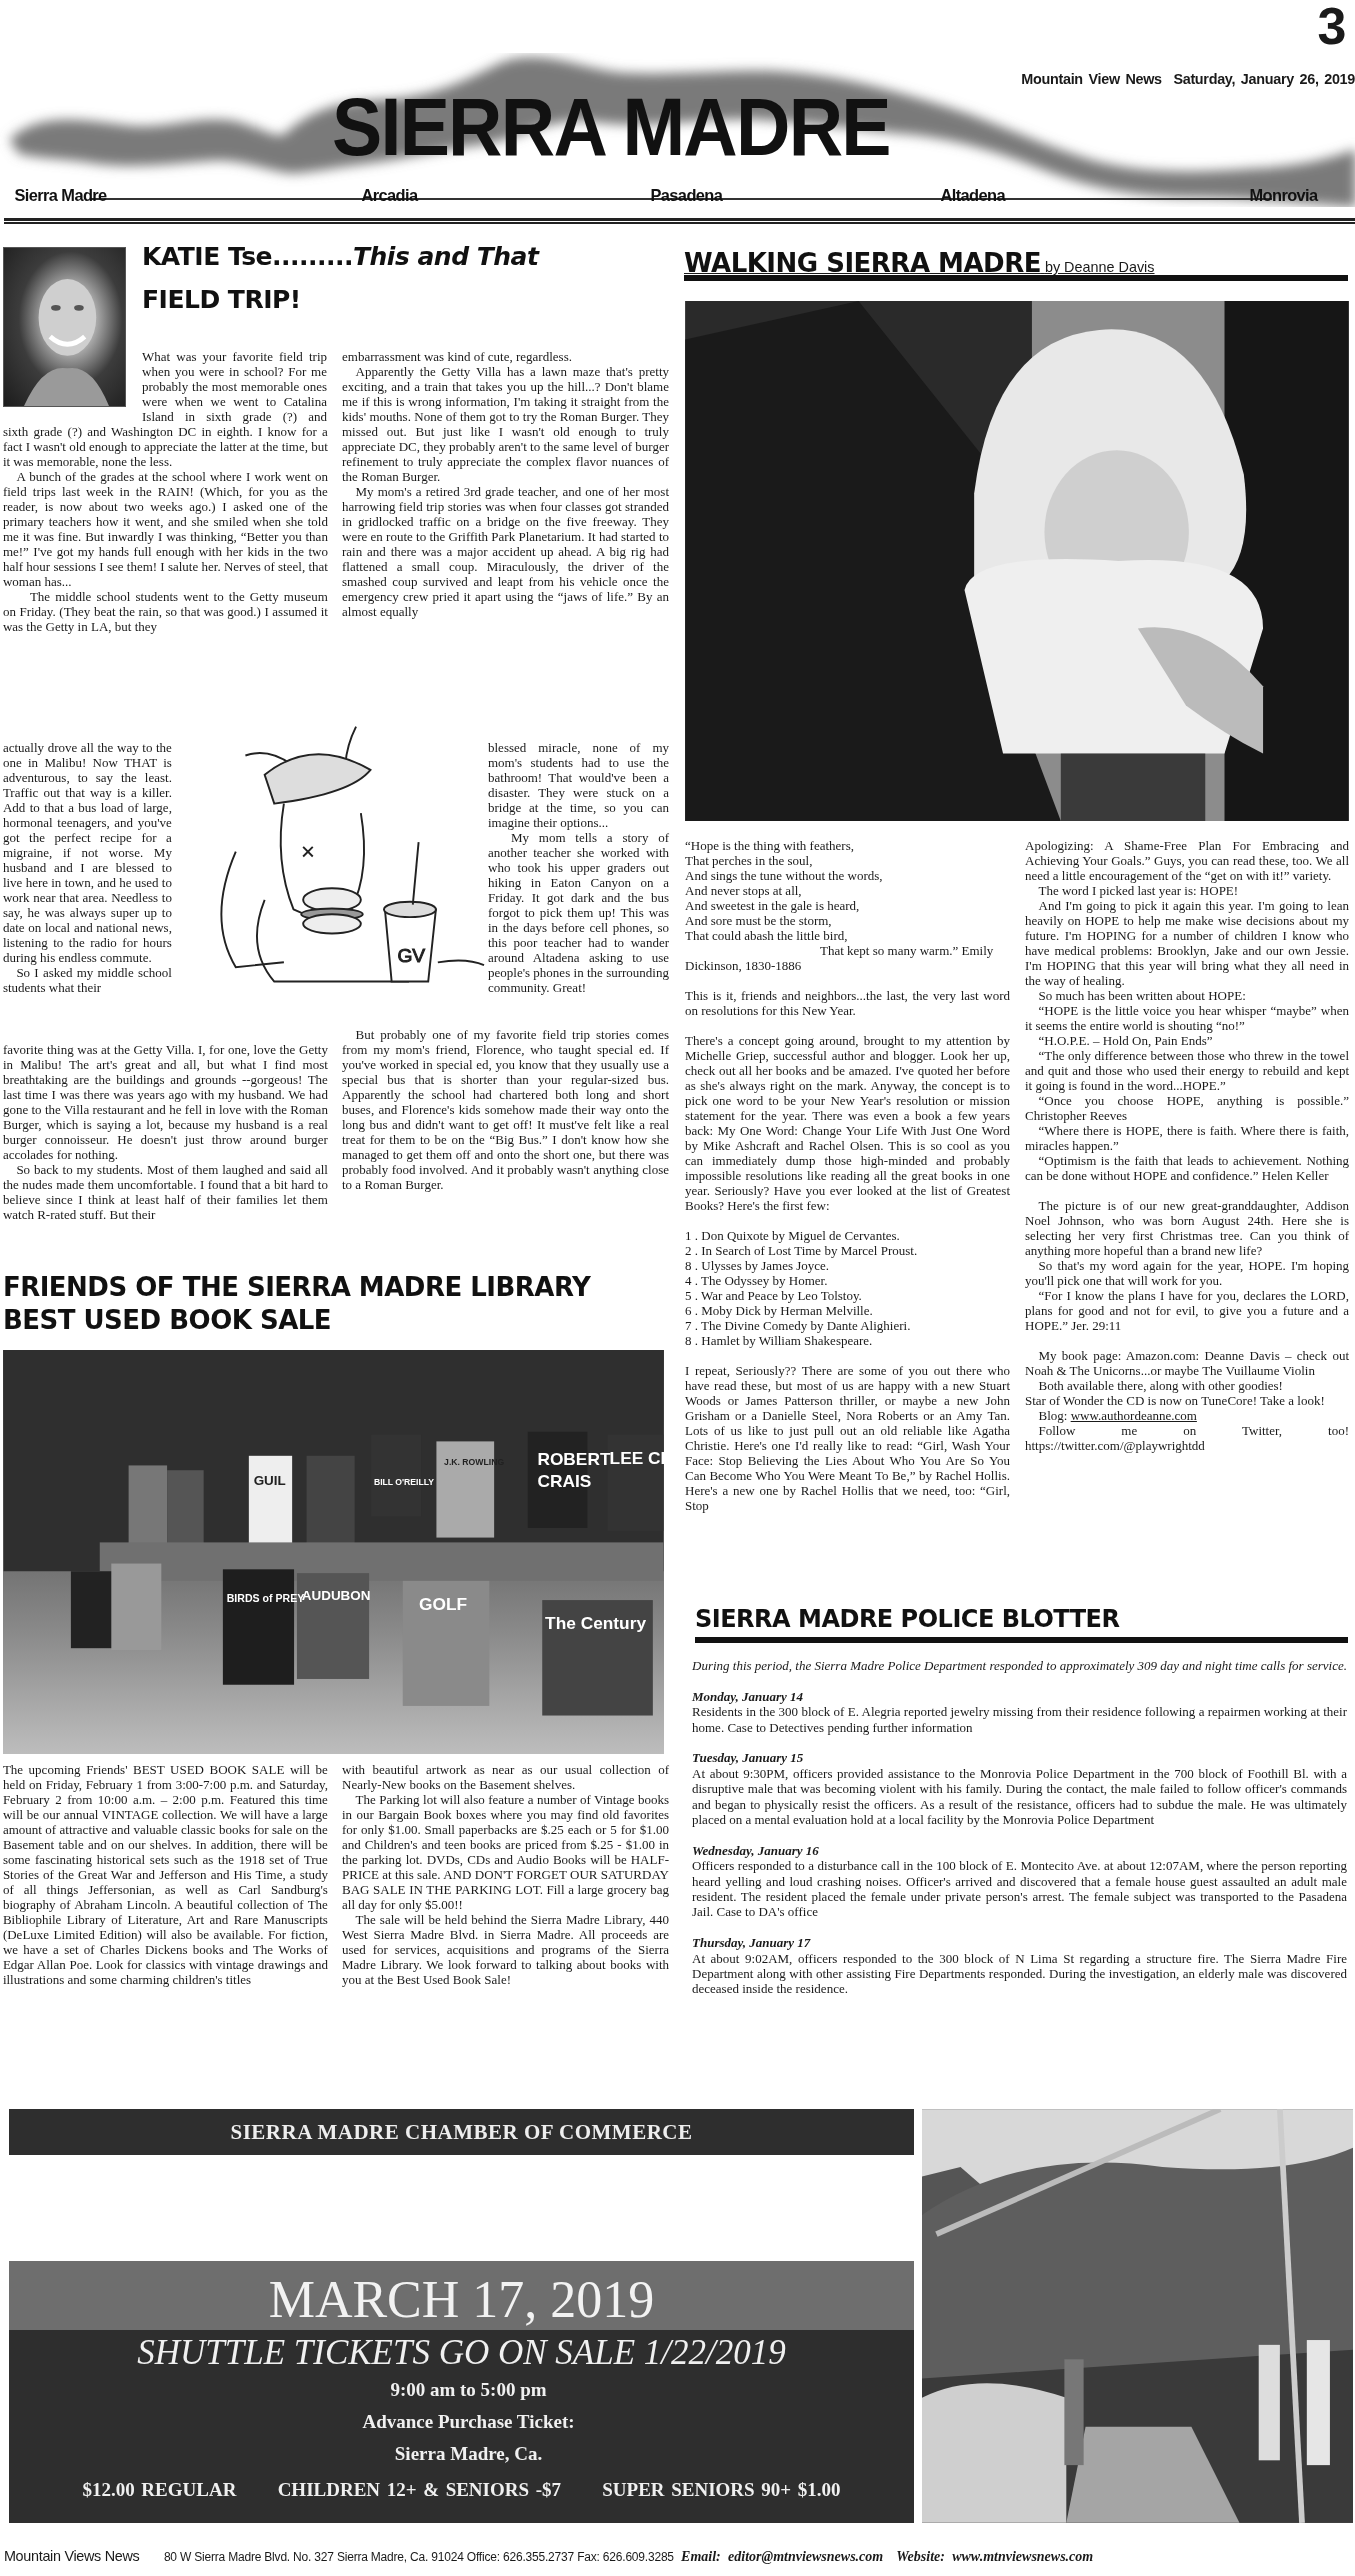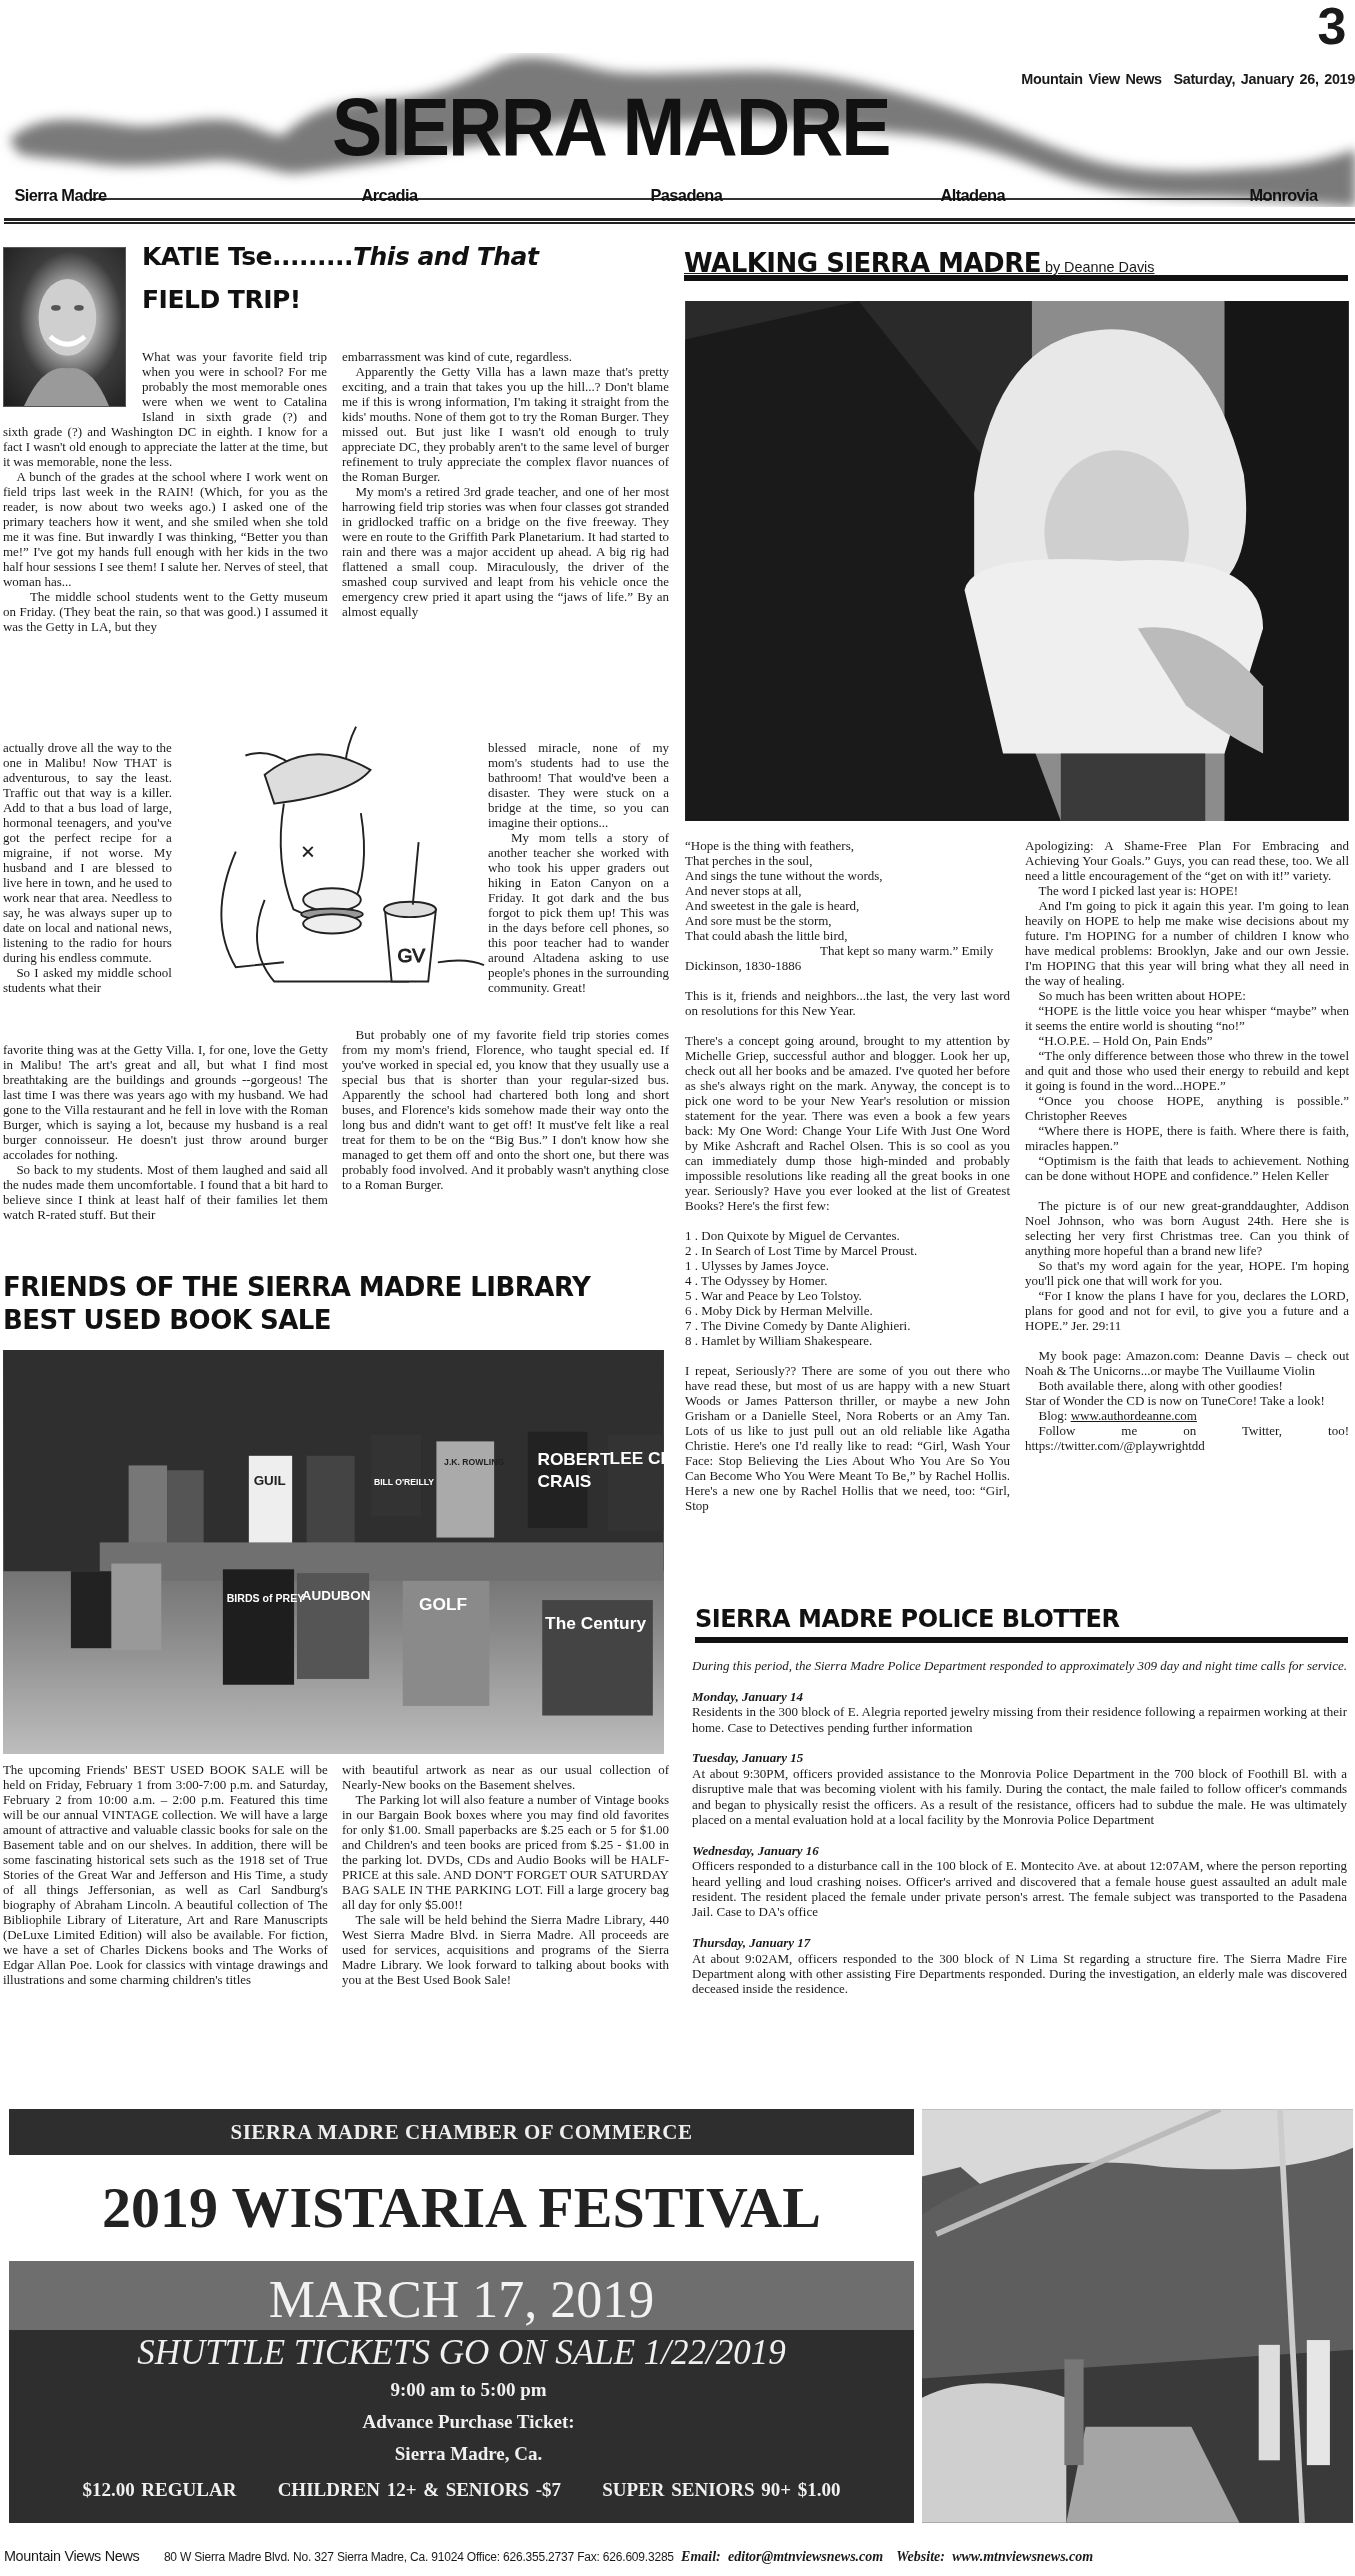--- a/index.html
+++ b/index.html
@@ -236,21 +236,21 @@
       <div style="text-indent:135px;">That kept so many warm.” Emily Dickinson, 1830-1886</div>
     </div>
     <div class="blank"></div>
     <p class="noind" style="text-align:justify">This is it, friends and neighbors...the last, the very last word on resolutions for this New Year.</p>
     <div class="blank"></div>
     <p class="noind" style="text-align:justify">There's a concept going around, brought to my attention by Michelle Griep, successful author and blogger. Look her up, check out all her books and be amazed. I've quoted her before as she's always right on the mark. Anyway, the concept is to pick one word to be your New Year's resolution or mission statement for the year. There was even a book a few years back: My One Word: Change Your Life With Just One Word by Mike Ashcraft and Rachel Olsen. This is so cool as you can immediately dump those high-minded and probably impossible resolutions like reading all the great books in one year. Seriously? Have you ever looked at the list of Greatest Books? Here's the first few:</p>
     <div class="blank"></div>
     <div>
       <div>1 . Don Quixote by Miguel de Cervantes.</div>
       <div>2 . In Search of Lost Time by Marcel Proust.</div>
-      <div>1 . Ulysses by James Joyce.</div>
+      <div>8 . Ulysses by James Joyce.</div>
       <div>4 . The Odyssey by Homer.</div>
       <div>5 . War and Peace by Leo Tolstoy.</div>
       <div>6 . Moby Dick by Herman Melville.</div>
       <div>7 . The Divine Comedy by Dante Alighieri.</div>
       <div>8 . Hamlet by William Shakespeare.</div>
     </div>
     <div class="blank"></div>
     <p class="noind" style="text-align:justify">I repeat, Seriously?? There are some of you out there who have read these, but most of us are happy with a new Stuart Woods or James Patterson thriller, or maybe a new John Grisham or a Danielle Steel, Nora Roberts or an Amy Tan. Lots of us like to just pull out an old reliable like Agatha Christie. Here's one I'd really like to read:  “Girl, Wash Your Face: Stop Believing the Lies About Who You Are So You Can Become Who You Were Meant To Be,” by Rachel Hollis. Here's a new one by Rachel Hollis that we need, too: “Girl, Stop</p>
   </div>
 
@@ -297,21 +297,20 @@
     </div>
     <div class="entry">
       <div class="day">Thursday, January 17</div>
       <div>At about 9:02AM, officers responded to the 300 block of N Lima St regarding a structure fire. The Sierra Madre Fire Department along with other assisting Fire Departments responded. During the investigation, an elderly male was discovered deceased inside the residence.</div>
     </div>
   </div>
 </div>
 
 <div class="ad">
   <div class="bar1">SIERRA MADRE CHAMBER OF COMMERCE</div>
-  <div class="fest">2019 WISTARIA FESTIVAL</div>
   <div class="bar2">MARCH 17, 2019</div>
   <div class="bar3">
     <div class="shuttle">SHUTTLE TICKETS GO ON SALE 1/22/2019</div>
     <div class="line">9:00 am to 5:00 pm</div>
     <div class="line">Advance Purchase Ticket:</div>
     <div class="line">Sierra Madre, Ca.</div>
     <div class="prices">
       <span>$12.00  REGULAR</span>
       <span>CHILDREN 12+ &amp; SENIORS -$7</span>
       <span>SUPER SENIORS 90+ $1.00</span>

